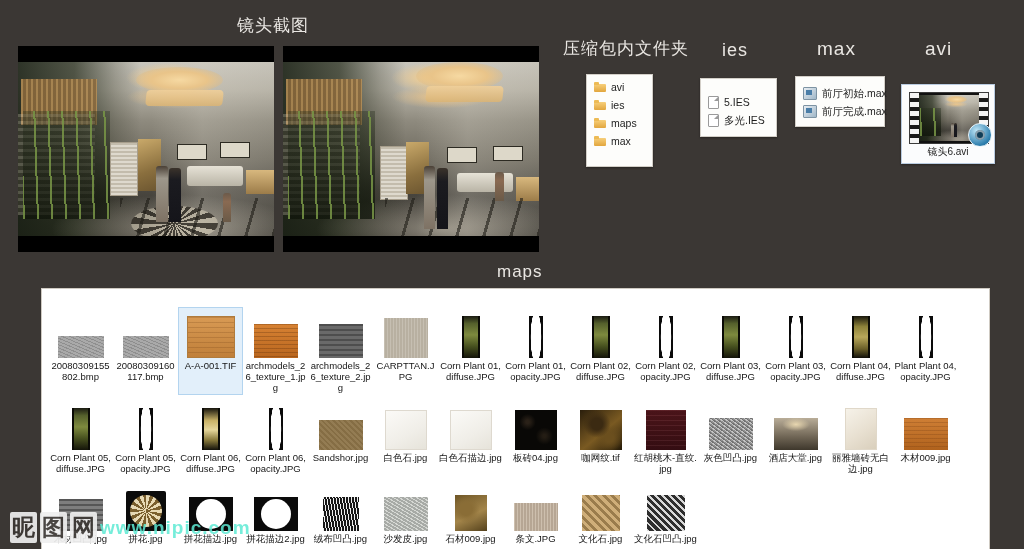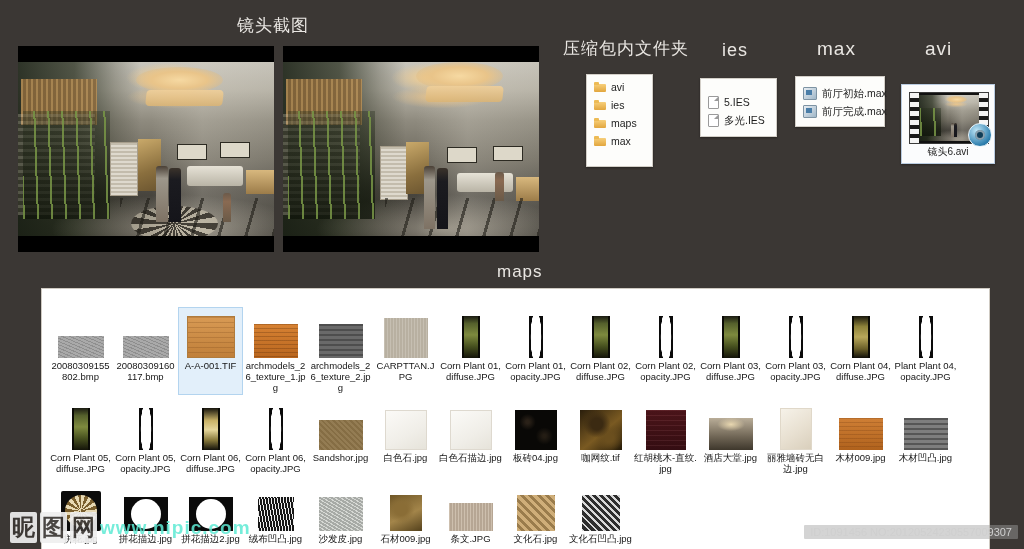--- a/index.html
+++ b/index.html
@@ -468,20 +468,26 @@
           <div class="cap">咖网纹.tif</div>
         </div>
         <div class="cell">
           <div class="thumbwrap">
             <div class="tn t-walnut"></div>
           </div>
           <div class="cap">红胡桃木-直纹.jpg</div>
         </div>
         <div class="cell">
           <div class="thumbwrap">
+            <div class="tn t-grayb"></div>
+          </div>
+          <div class="cap">灰色凹凸.jpg</div>
+        </div>
+        <div class="cell">
+          <div class="thumbwrap">
             <div class="tn t-lobby"></div>
           </div>
           <div class="cap">酒店大堂.jpg</div>
         </div>
         <div class="cell">
           <div class="thumbwrap">
             <div class="tn t-wall-tile"></div>
           </div>
           <div class="cap">丽雅墙砖无白边.jpg</div>
         </div>
@@ -553,15 +559,14 @@
         </div>
       </div>
   </div>
 
   <div id="watermark">
     <span class="bx">昵</span>
     <span class="bx">图</span>
     <span class="bx">网</span>
   </div>
   <div id="wm-url">www.nipic.com</div>
-  <div id="idbar">ID:1091456 NO:20120524230557009307</div>
 
 </div>
 
 </body></html>

